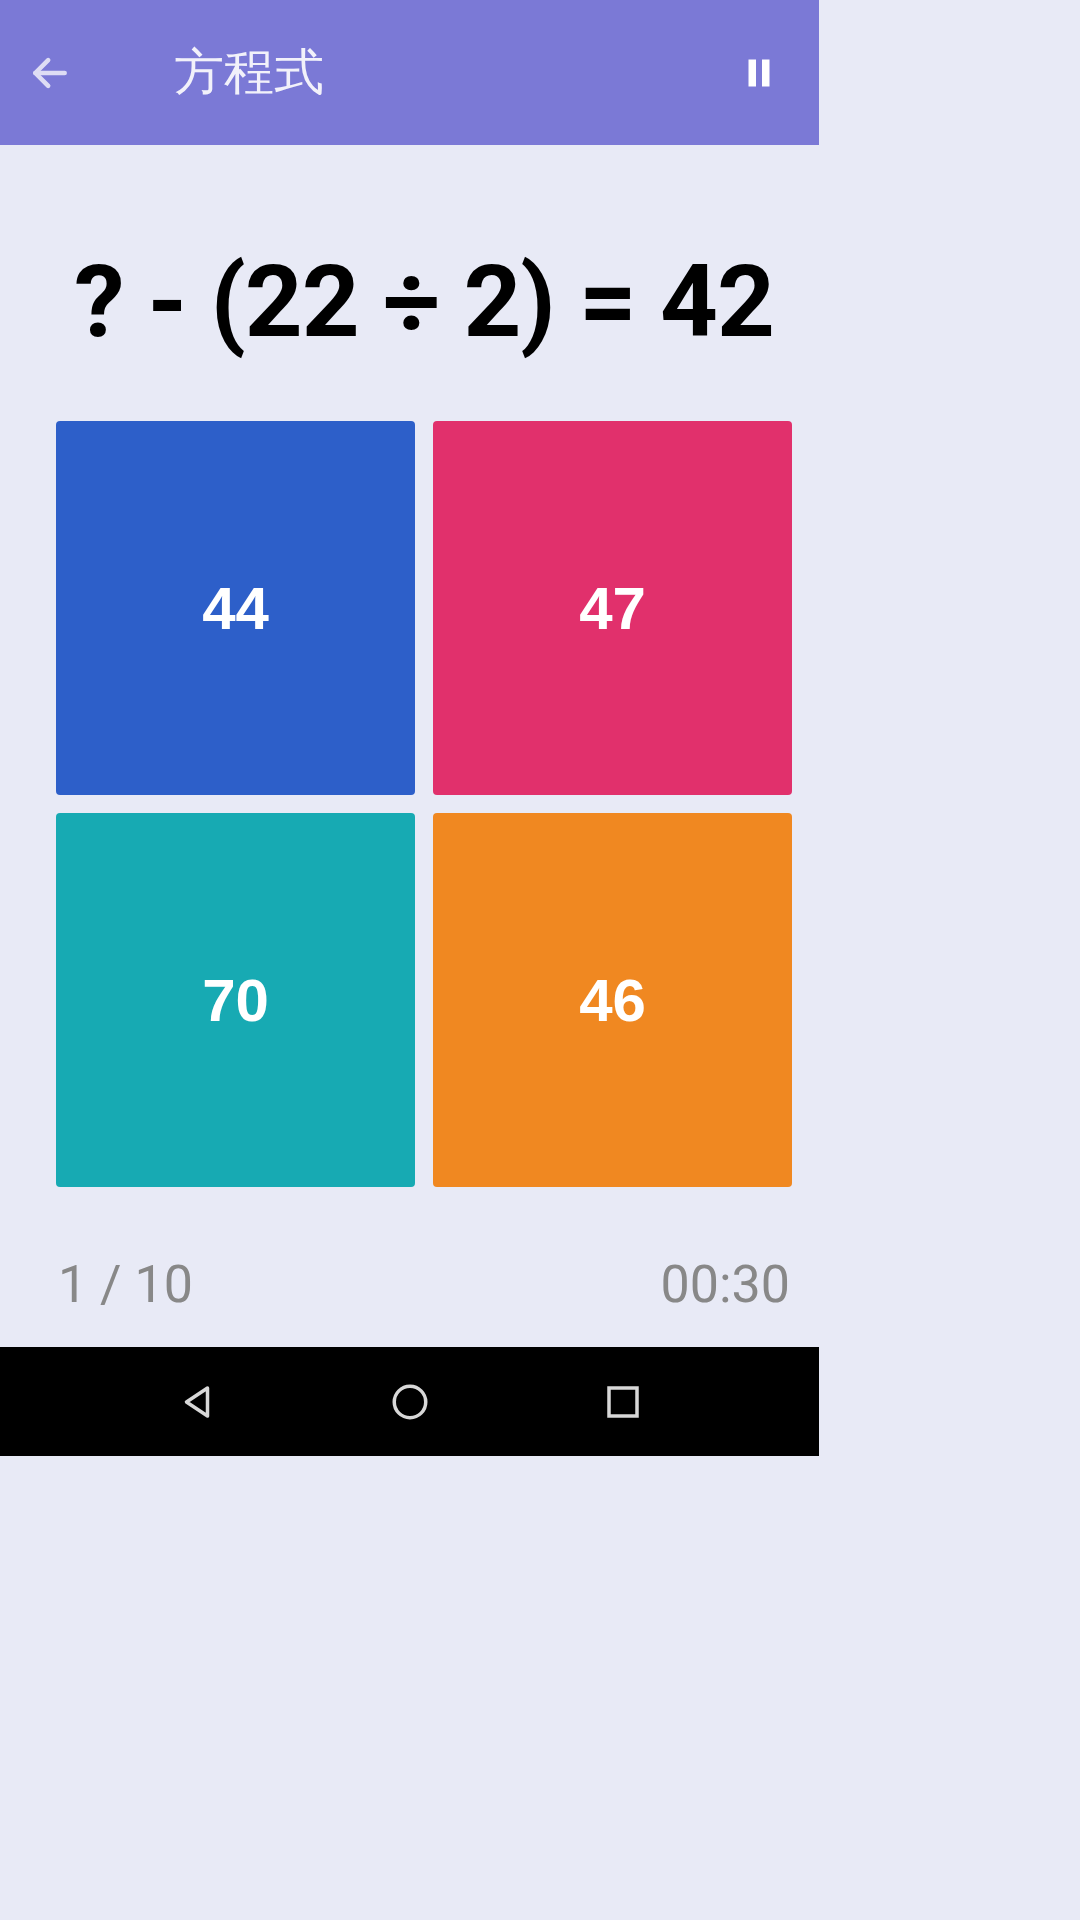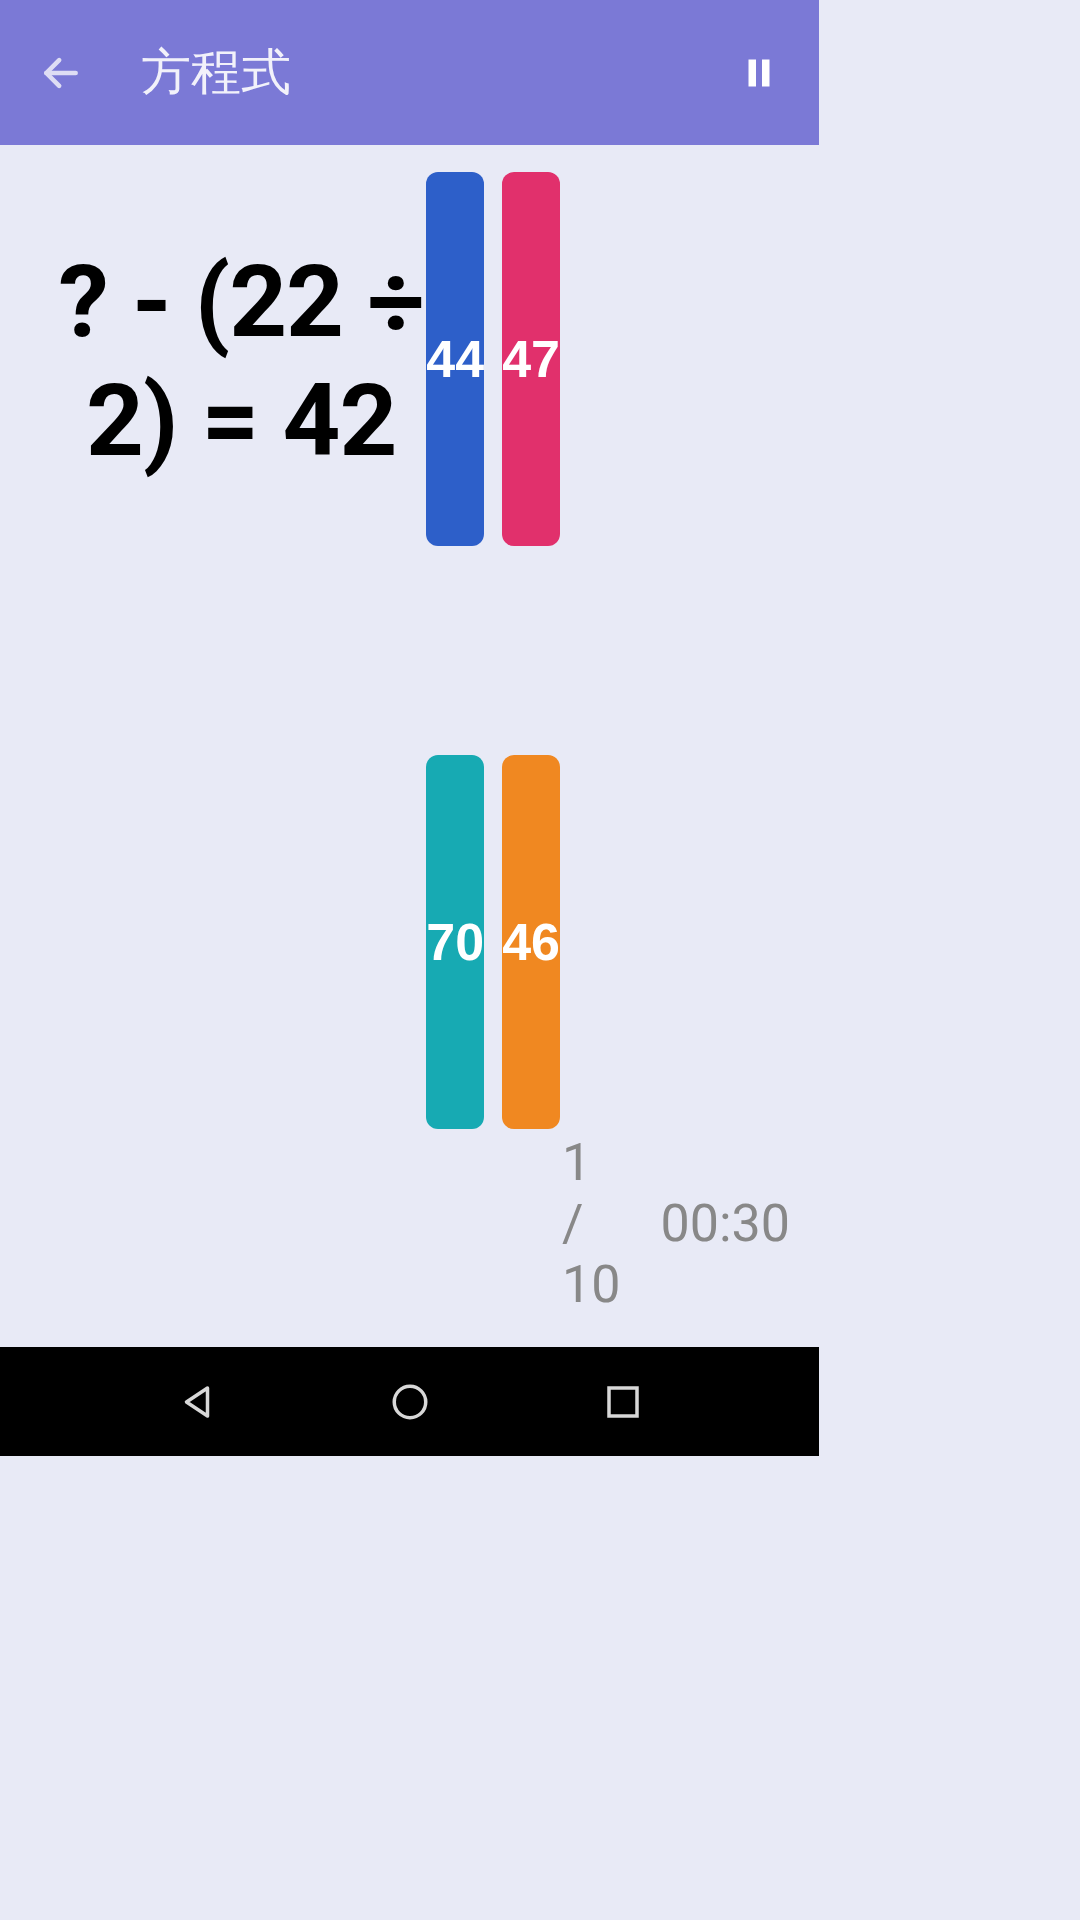--- a/index.html
+++ b/index.html
@@ -16,22 +16,23 @@
       display: flex;
       flex-direction: column;
       overflow: hidden;
     }
     
     .app-bar {
       background: #7b79d6;
       height: 145px;
       display: flex;
       align-items: center;
-      padding: 0 31px;
+      padding: 0 20px;
       position: relative;
+      gap: 44px;
     }
     
     .back-button {
       width: 60px;
       height: 60px;
       display: flex;
       align-items: center;
       justify-content: center;
       cursor: pointer;
       color: #fff;
@@ -65,21 +66,21 @@
     
     .pause-button svg {
       width: 36px;
       height: 36px;
     }
     
     .content {
       flex: 1;
       padding: 27px;
       display: flex;
-      flex-direction: row;
+      flex-direction: column;
       margin-left: 29px;
     }
     
     .equation {
       color: #000;
       font-size: 101px;
       font-weight: 700;
       text-align: center;
       margin-top: 70px;
       margin-bottom: 60px;
@@ -88,26 +89,26 @@
     
     .answer-grid {
       display: grid;
       grid-template-columns: 1fr 1fr;
       grid-template-rows: 1fr 1fr;
       gap: 18px;
     }
     
     .answer-button {
       height: 374px;
-      border-radius: 12px;
-      display: flex;
-      align-items: center;
-      justify-content: center;
-      color: #fff;
-      font-size: 52px;
+      border-radius: 4px;
+      display: flex;
+      align-items: center;
+      justify-content: center;
+      color: #fff;
+      font-size: 60px;
       font-weight: 700;
       cursor: pointer;
       border: none;
       text-align: right;
     }
     
     .answer-0 { background: #2d5fc9; }
     .answer-1 { background: #e1306c; }
     .answer-2 { background: #17aab3; }
     .answer-3 { background: #f08821; }

